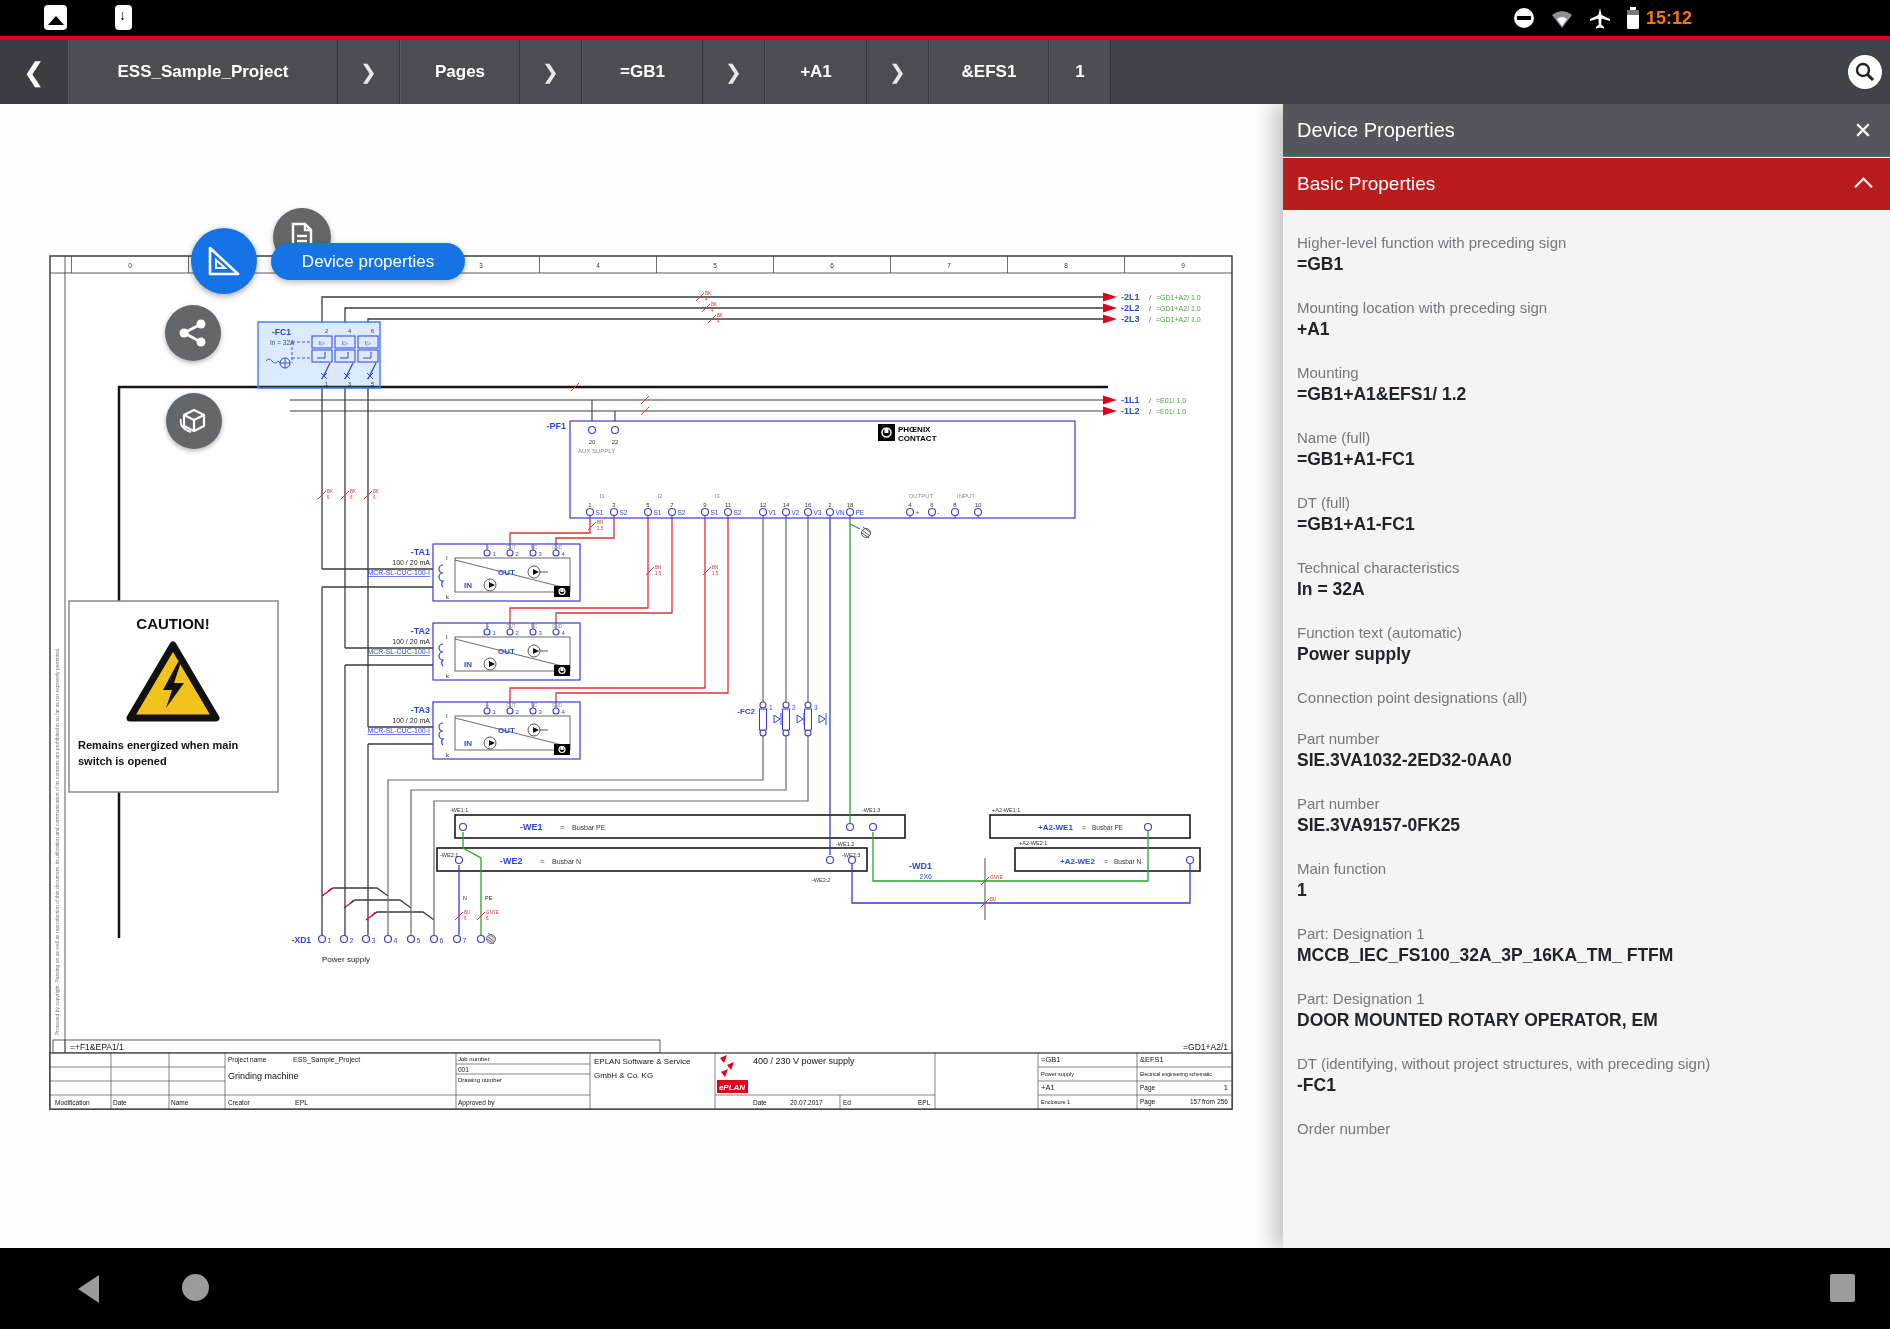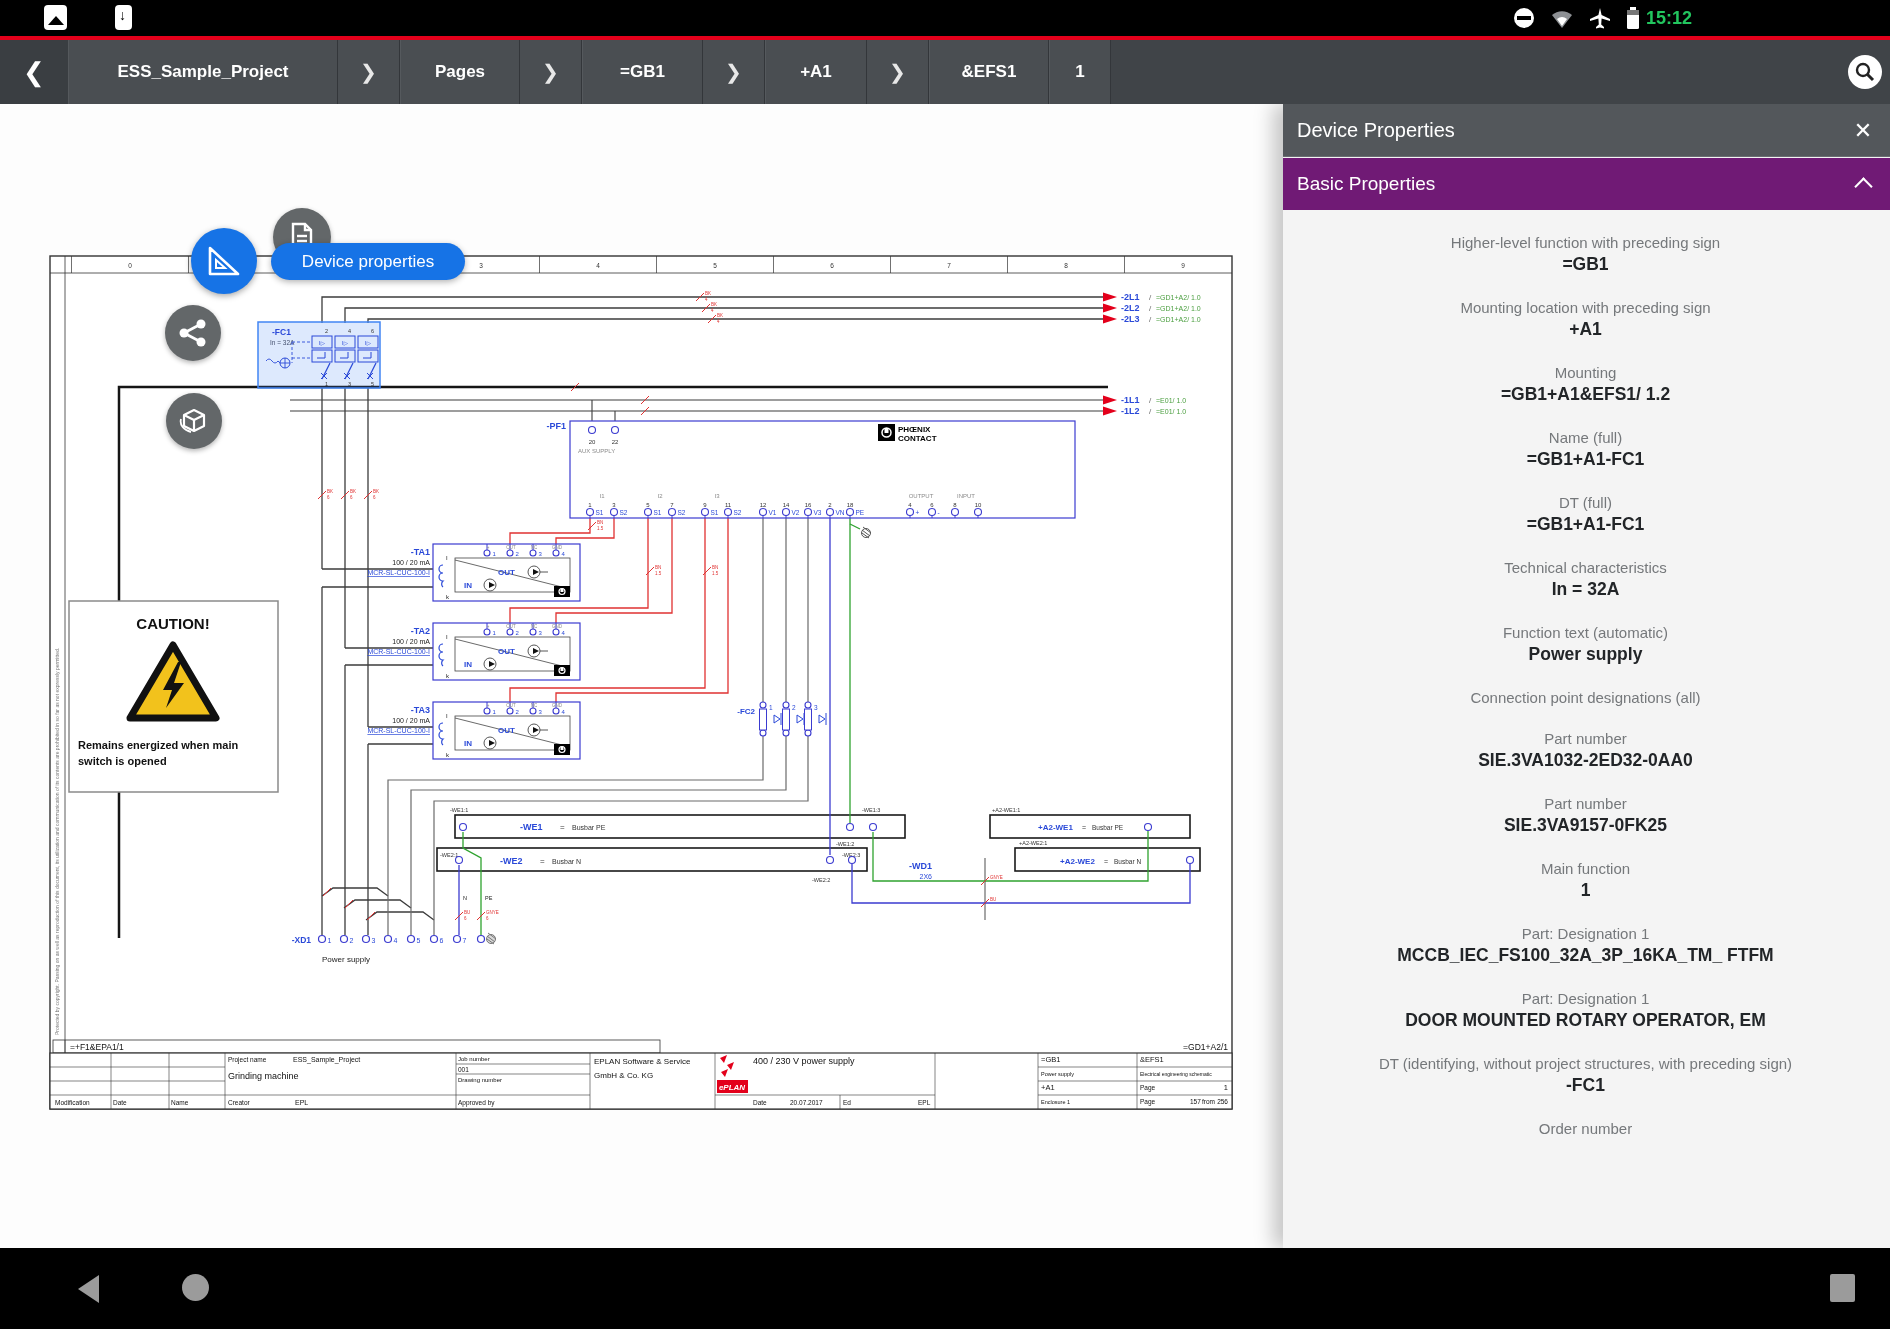--- a/index.html
+++ b/index.html
@@ -8,21 +8,21 @@
   .screen{position:relative;width:1890px;height:1329px;background:#fff;overflow:hidden;}
 
   
   .status-bar{position:absolute;left:0;top:0;width:1890px;height:36px;background:#000;display:flex;align-items:center;}
   .sb-left{position:absolute;left:44px;top:5px;display:flex;gap:48px;}
   .sb-ic{width:23px;height:25px;background:#fff;border-radius:4px;position:relative;}
   .sb-ic .mtn{position:absolute;left:4px;bottom:5px;width:0;height:0;border-left:8px solid transparent;border-right:8px solid transparent;border-bottom:9px solid #000;}
   .sb-ic.phone{width:17px;}
   .sb-ic.phone:before{content:"↓";position:absolute;left:4px;top:2px;font-size:14px;color:#000;font-weight:bold;}
   .sb-right{position:absolute;right:250px;top:0;height:36px;display:flex;align-items:center;gap:14px;}
-  .sb-time{position:absolute;right:198px;top:0;height:36px;display:flex;align-items:center;color:#22c55e;font-size:18px;font-weight:bold;}
+  .sb-time{position:absolute;right:198px;top:0;height:36px;display:flex;align-items:center;color:#f97316;font-size:18px;font-weight:bold;}
   .red-line{position:absolute;left:0;top:36px;width:1890px;height:4px;background:#e3001b;}
 
   
   .toolbar{position:absolute;left:0;top:40px;width:1890px;height:64px;background:#404448;display:flex;align-items:stretch;}
   .tb-back{width:68px;display:flex;align-items:center;justify-content:center;background:#3a3e42;color:#fff;font-size:26px;font-weight:300;cursor:pointer;}
   .crumb{display:flex;align-items:center;justify-content:center;background:#4a4e52;color:#fff;font-size:17px;font-weight:bold;border-right:1px solid #33363a;border-left:1px solid #55595d;padding:0 10px;}
   .crumb-sep{display:flex;align-items:center;justify-content:center;background:#4a4e52;color:#e8e8e8;font-size:20px;font-weight:300;border-right:1px solid #33363a;}
   .tb-rest{flex:1;background:#404448;position:relative;}
   .search-btn{position:absolute;right:8px;top:15px;width:34px;height:34px;background:#fff;border-radius:50%;cursor:pointer;}
   .search-btn svg{position:absolute;left:6px;top:6px;}
@@ -34,24 +34,24 @@
   
   .fab{position:absolute;border-radius:50%;display:flex;align-items:center;justify-content:center;}
   .fab.blue{background:#1673e6;box-shadow:0 2px 6px rgba(0,0,0,.35);}
   .fab.gray{background:#636769;box-shadow:0 2px 5px rgba(0,0,0,.3);}
   .tooltip{position:absolute;left:271px;top:139px;width:194px;height:37px;background:#1673e6;border-radius:19px;color:#fff;font-size:17px;display:flex;align-items:center;justify-content:center;box-shadow:0 2px 6px rgba(0,0,0,.3);}
 
   
   .panel{position:absolute;right:0;top:0;width:607px;height:1144px;background:#f4f4f4;box-shadow:-10px 0 18px rgba(0,0,0,.22);}
   .panel-header{position:absolute;left:0;top:0;width:100%;height:53px;background:#53575b;color:#fff;display:flex;align-items:center;padding-left:14px;font-size:20px;border-bottom:1px solid #6a6e72;}
   .panel-close{position:absolute;right:14px;top:14px;width:26px;height:26px;color:#fff;font-size:22px;font-weight:300;display:flex;align-items:center;justify-content:center;cursor:pointer;}
-  .panel-section{position:absolute;left:0;top:54px;width:100%;height:52px;background:#701a75;color:#fff;display:flex;align-items:center;padding-left:14px;font-size:19px;}
+  .panel-section{position:absolute;left:0;top:54px;width:100%;height:52px;background:#b91c1c;color:#fff;display:flex;align-items:center;padding-left:14px;font-size:19px;}
   .chev-up{position:absolute;right:20px;top:22px;width:13px;height:13px;border-left:2px solid #fff;border-top:2px solid #fff;transform:rotate(45deg);cursor:pointer;}
   .panel-body{position:absolute;left:0;top:106px;width:100%;height:1038px;overflow:hidden;padding:23px 16px 0 14px;}
-  .prop{margin-bottom:22px;text-align:center;}
+  .prop{margin-bottom:22px;}
   .plabel{color:#75787b;font-size:15px;line-height:19px;}
   .pvalue{color:#222528;font-size:17.5px;font-weight:bold;line-height:24px;}
 
   
   .nav-bar{position:absolute;left:0;top:1248px;width:1890px;height:81px;background:#000;}
   .nav-back{position:absolute;left:78px;top:27px;width:0;height:0;border-top:14px solid transparent;border-bottom:14px solid transparent;border-right:21px solid #9b9b9b;cursor:pointer;}
   .nav-home{position:absolute;left:182px;top:26px;width:27px;height:27px;border-radius:50%;background:#9b9b9b;cursor:pointer;}
   .nav-sq{position:absolute;left:1830px;top:26px;width:25px;height:28px;background:#9b9b9b;border-radius:2px;cursor:pointer;}
 
   svg text{font-family:"Liberation Sans", sans-serif;}

